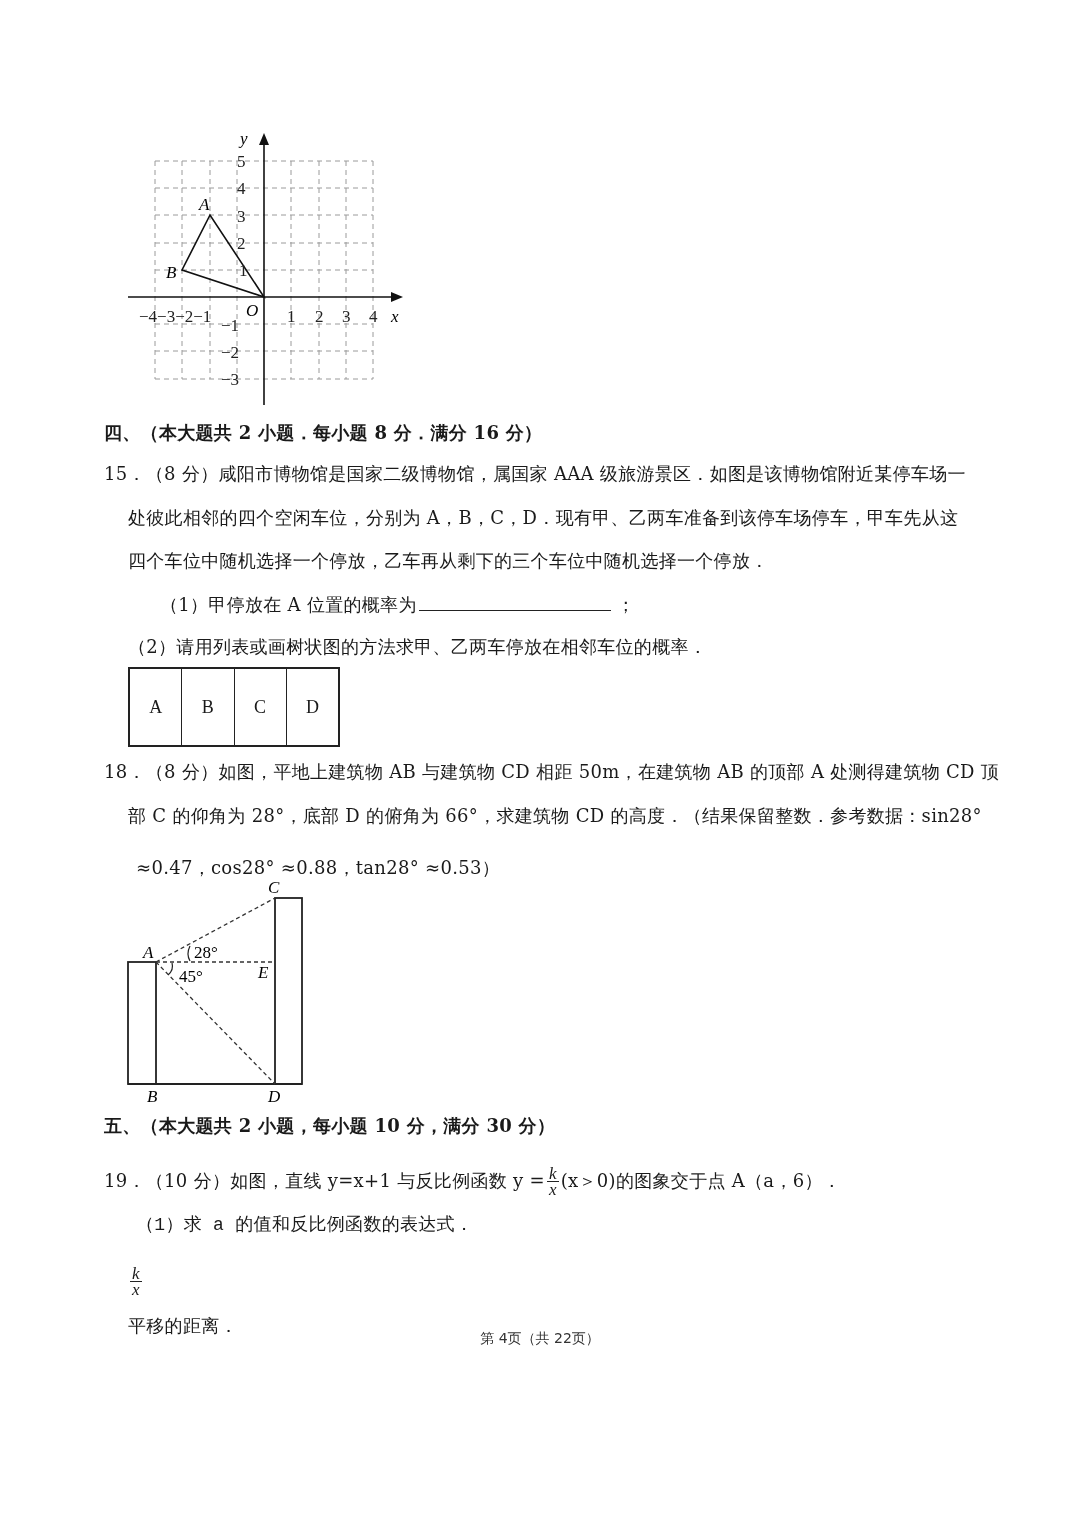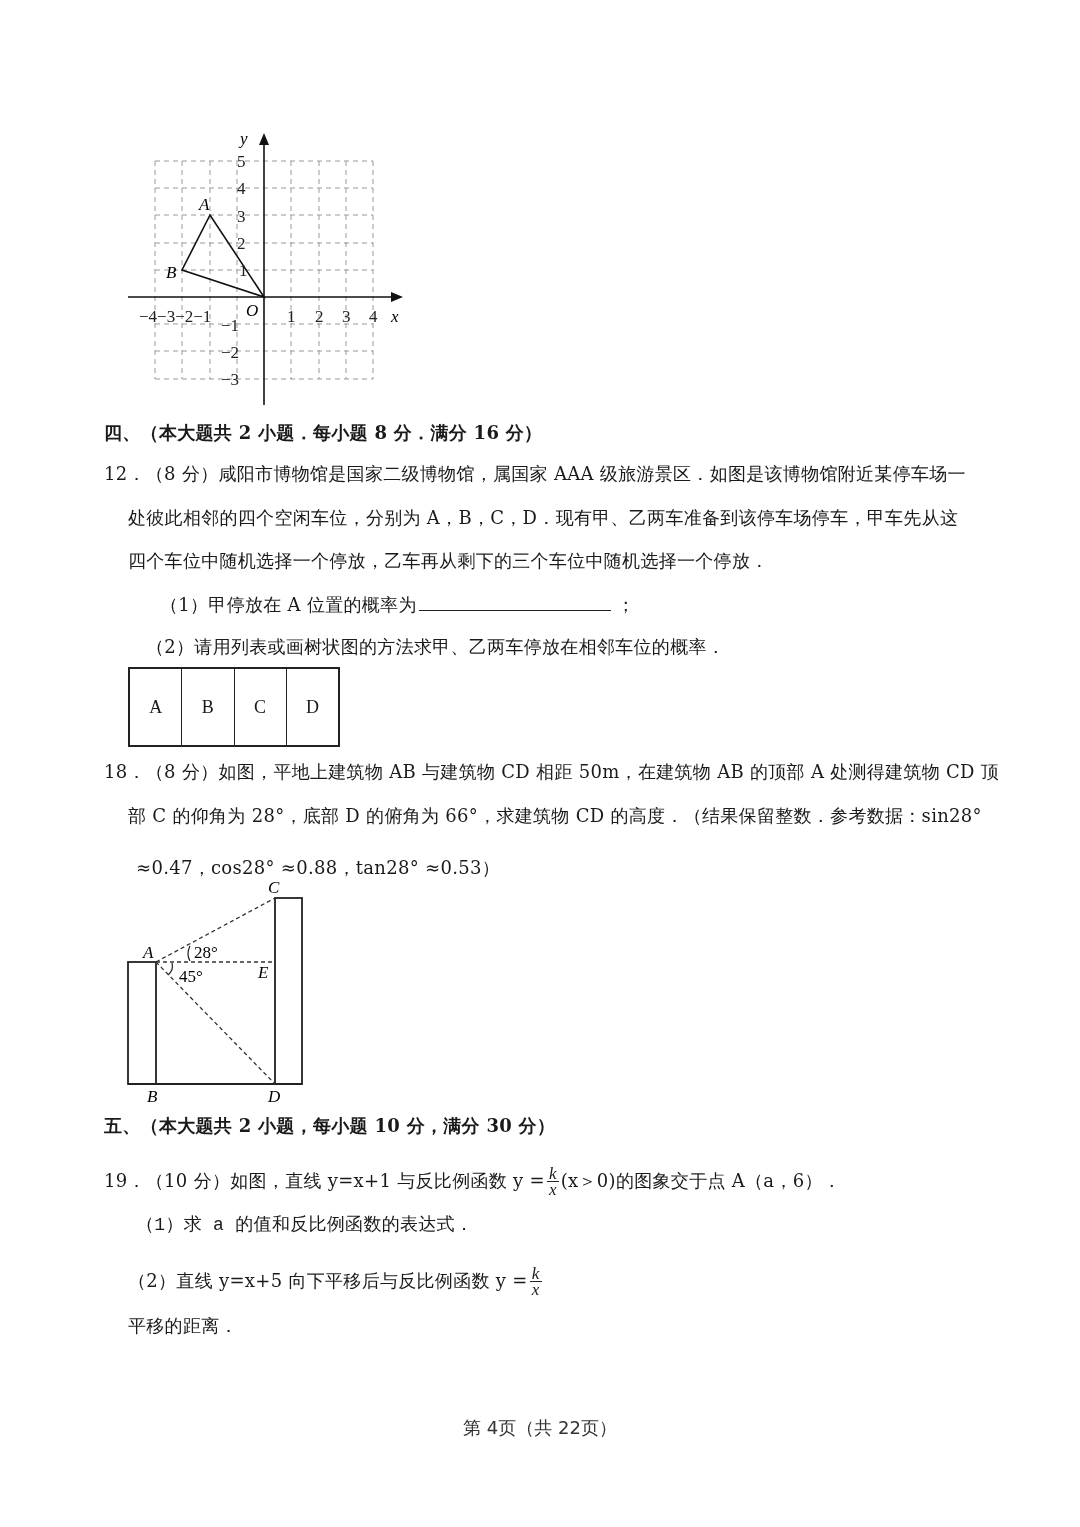--- a/index.html
+++ b/index.html
@@ -5,21 +5,21 @@
   html, body { margin: 0; padding: 0; background: #ffffff; }
   body { width: 1080px; height: 1527px; position: relative; overflow: hidden;
          font-family: "DejaVu Serif", "Liberation Serif", serif; color: #1a1a1a; }
   .abs { position: absolute; }
   .line { position: absolute; font-size: 18px; line-height: 24px; white-space: nowrap; letter-spacing: 0.3px; }
   .bold { font-weight: bold; }
   .blank { display: inline-block; width: 192px; border-bottom: 1.5px solid #222; height: 18px; vertical-align: baseline; margin: 0 6px 0 2px; }
   .frac { display: inline-block; vertical-align: middle; text-align: center; font-style: italic; font-family: "Liberation Serif", serif; line-height: 15px; font-size: 17px; margin: 0 2px; }
   .frac .num { display: block; border-bottom: 1px solid #222; padding: 0 2px; }
   .frac .den { display: block; }
-  .footer { position: absolute; left: 0; width: 1080px; top: 1416px; text-align: center; font-size: 18px; font-family: "DejaVu Sans", "Liberation Sans", sans-serif; color: #333; }
+  .footer { position: absolute; left: 0; width: 1080px; top: 1330px; text-align: center; font-size: 14px; font-family: "DejaVu Sans", "Liberation Sans", sans-serif; color: #333; }
   svg text { font-family: "Liberation Serif", "DejaVu Serif", serif; }
 </style>
 </head>
 <body>
 
 <svg class="abs" style="left:120px;top:120px;" width="300" height="300" viewBox="120 120 300 300">
   <g stroke="#9a9a9a" stroke-width="1" stroke-dasharray="5,4" fill="none">
 
     <line x1="155" y1="161" x2="155" y2="379"></line>
     <line x1="182" y1="161" x2="182" y2="379"></line>
@@ -65,28 +65,28 @@
     <text x="287" y="322">1</text>
     <text x="315" y="322">2</text>
     <text x="342" y="322">3</text>
     <text x="369" y="322">4</text>
   </g>
 </svg>
 
 <div class="line bold" style="left:104px;top:421px;">四、（本大题共 2 小题．每小题 8 分．满分 16 分）</div>
 
 <div class="line" style="left:104px;top:462px;">
-  <span>12．</span><span>（8 分）</span><span>咸阳市博物馆是国家二级博物馆，属国家 AAA 级旅游景区．如图是该博物馆附近某停车场一</span>
+  <span>15．</span><span>（8 分）</span><span>咸阳市博物馆是国家二级博物馆，属国家 AAA 级旅游景区．如图是该博物馆附近某停车场一</span>
 </div>
 <div class="line" style="left:128px;top:506px;">处彼此相邻的四个空闲车位，分别为 A，B，C，D．现有甲、乙两车准备到该停车场停车，甲车先从这</div>
 <div class="line" style="left:128px;top:549px;">四个车位中随机选择一个停放，乙车再从剩下的三个车位中随机选择一个停放．</div>
 <div class="line" style="left:128px;top:592px;margin-left:32px;">
   <span>（1）甲停放在 A 位置的概率为</span><span class="blank"></span><span>；</span>
 </div>
-<div class="line" style="left:128px;top:635px;margin-left:18px;">（2）请用列表或画树状图的方法求甲、乙两车停放在相邻车位的概率．</div>
+<div class="line" style="left:128px;top:635px;">（2）请用列表或画树状图的方法求甲、乙两车停放在相邻车位的概率．</div>
 
 <div class="abs" style="left:128px;top:667px;width:212px;height:80px;border:2px solid #222;box-sizing:border-box;display:flex;">
   <div style="flex:1;border-right:1.5px solid #222;display:flex;align-items:center;justify-content:center;font-family:'Liberation Serif',serif;font-size:18px;">A</div>
   <div style="flex:1;border-right:1.5px solid #222;display:flex;align-items:center;justify-content:center;font-family:'Liberation Serif',serif;font-size:18px;">B</div>
   <div style="flex:1;border-right:1.5px solid #222;display:flex;align-items:center;justify-content:center;font-family:'Liberation Serif',serif;font-size:18px;">C</div>
   <div style="flex:1;display:flex;align-items:center;justify-content:center;font-family:'Liberation Serif',serif;font-size:18px;">D</div>
 </div>
 
 <div class="line" style="left:104px;top:760px;">
   <span>18．</span><span>（8 分）</span><span>如图，平地上建筑物 AB 与建筑物 CD 相距 50m，在建筑物 AB 的顶部 A 处测得建筑物 CD 顶</span>
@@ -116,17 +116,17 @@
   <text x="179" y="982" font-size="17">45°</text>
 </svg>
 
 <div class="line bold" style="left:104px;top:1114px;">五、（本大题共 2 小题，每小题 10 分，满分 30 分）</div>
 
 <div class="line" style="left:104px;top:1166px;">
   <span>19．</span><span>（10 分）</span><span>如图，直线 y=x+1 与反比例函数 y =</span><span class="frac"><span class="num">k</span><span class="den">x</span></span><span>(x＞0)的图象交于点 A（a，6）．</span>
 </div>
 <div class="line" style="left:136px;top:1213px;font-family:Liberation Mono, monospace;">（1）求 a 的值和反比例函数的表达式．</div>
 <div class="line" style="left:128px;top:1266px;">
-  <span>（2）直线 y=x+5 向下平移后与反比例函数 y =</span><span class="frac"><span class="num">k</span><span class="den">x</span></span>
+  <span class="frac"><span class="num">k</span><span class="den">x</span></span>
 </div>
 <div class="line" style="left:128px;top:1314px;">平移的距离．</div>
 
 <div class="footer">第 4页（共 22页）</div>
 
 </body></html>

